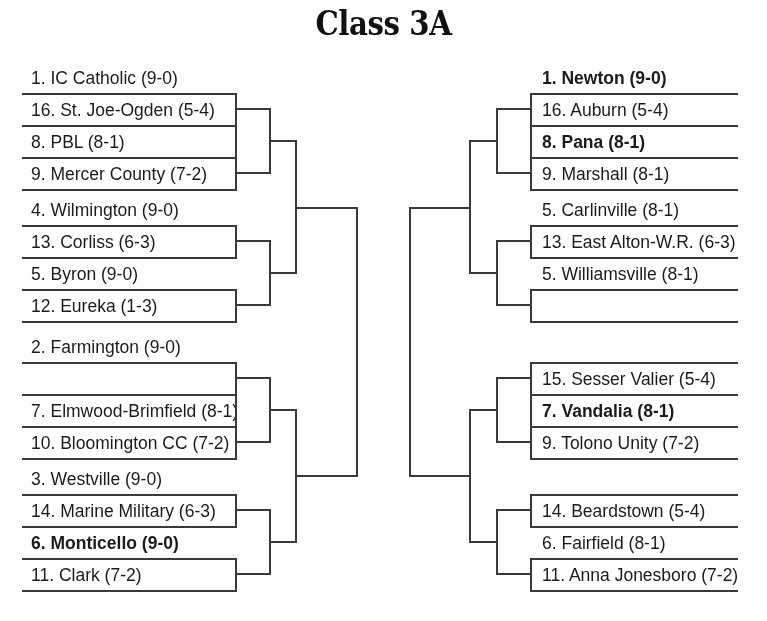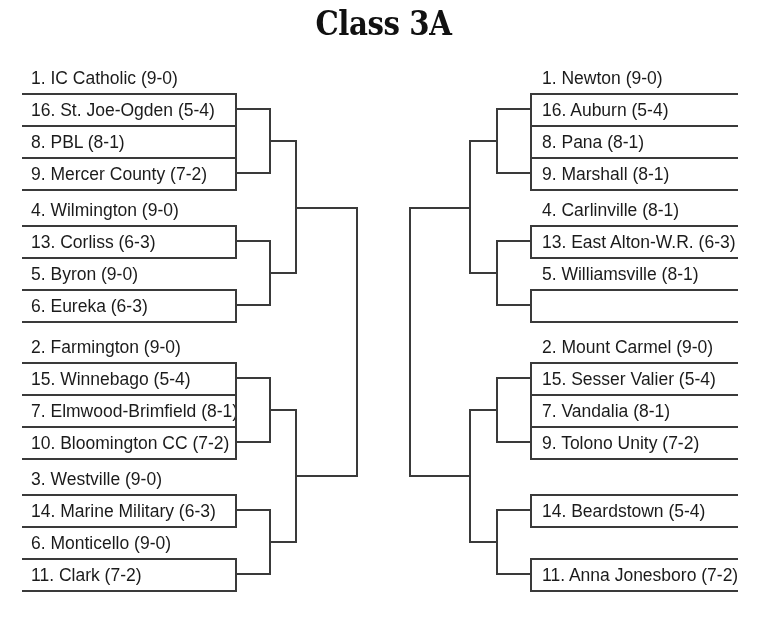--- a/index.html
+++ b/index.html
@@ -32,21 +32,21 @@
   .team {
     position: absolute;
     height: 30px;
     line-height: 30px;
     font-size: 17.5px;
     color: #1b1b1b;
     white-space: nowrap;
     overflow: hidden;
   }
   .team.bold {
-    font-weight: normal;
+    font-weight: bold;
   }
   .team.left {
     left: 26px;
     padding-left: 5px;
     width: 206px;
     text-align: left;
   }
   .team.right {
     left: 536px;
     padding-left: 6px;
@@ -78,44 +78,43 @@
 
   <div id="title">Class 3A</div>
 
   <div class="team left" style="top:63px">1. IC Catholic (9-0)</div>
   <div class="team left" style="top:95px">16. St. Joe-Ogden (5-4)</div>
   <div class="team left" style="top:127px">8. PBL (8-1)</div>
   <div class="team left" style="top:159px">9. Mercer County (7-2)</div>
   <div class="team left" style="top:195px">4. Wilmington (9-0)</div>
   <div class="team left" style="top:227px">13. Corliss (6-3)</div>
   <div class="team left" style="top:259px">5. Byron (9-0)</div>
-  <div class="team left" style="top:291px">6. Eureka (6-3)</div>
+  <div class="team left" style="top:291px">12. Eureka (1-3)</div>
 
   <div class="team left" style="top:332px">2. Farmington (9-0)</div>
-  <div class="team left" style="top:364px">15. Winnebago (5-4)</div>
   <div class="team left" style="top:396px">7. Elmwood-Brimfield (8-1)</div>
   <div class="team left" style="top:428px">10. Bloomington CC (7-2)</div>
   <div class="team left" style="top:464px">3. Westville (9-0)</div>
   <div class="team left" style="top:496px">14. Marine Military (6-3)</div>
   <div class="team left bold" style="top:528px">6. Monticello (9-0)</div>
   <div class="team left" style="top:560px">11. Clark (7-2)</div>
 
   <div class="team right bold" style="top:63px">1. Newton (9-0)</div>
   <div class="team right" style="top:95px">16. Auburn (5-4)</div>
   <div class="team right bold" style="top:127px">8. Pana (8-1)</div>
   <div class="team right" style="top:159px">9. Marshall (8-1)</div>
-  <div class="team right" style="top:195px">4. Carlinville (8-1)</div>
+  <div class="team right" style="top:195px">5. Carlinville (8-1)</div>
   <div class="team right" style="top:227px">13. East Alton-W.R. (6-3)</div>
   <div class="team right" style="top:259px">5. Williamsville (8-1)</div>
 
-  <div class="team right" style="top:332px">2. Mount Carmel (9-0)</div>
   <div class="team right" style="top:364px">15. Sesser Valier (5-4)</div>
   <div class="team right bold" style="top:396px">7. Vandalia (8-1)</div>
   <div class="team right" style="top:428px">9. Tolono Unity (7-2)</div>
   <div class="team right" style="top:496px">14. Beardstown (5-4)</div>
+  <div class="team right" style="top:528px">6. Fairfield (8-1)</div>
   <div class="team right" style="top:560px">11. Anna Jonesboro (7-2)</div>
 
   <div class="rule left" style="top:93px"></div>
   <div class="rule left" style="top:125px"></div>
   <div class="rule left" style="top:157px"></div>
   <div class="rule left" style="top:189px"></div>
   <div class="rule left" style="top:225px"></div>
   <div class="rule left" style="top:257px"></div>
   <div class="rule left" style="top:289px"></div>
   <div class="rule left" style="top:321px"></div>

